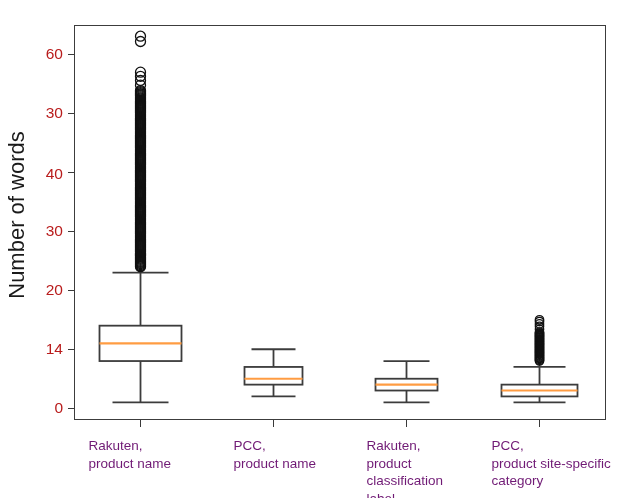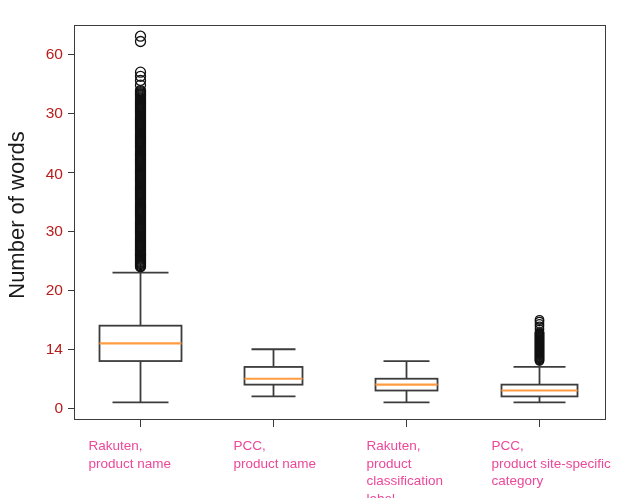--- a/index.html
+++ b/index.html
@@ -56,21 +56,21 @@
   .xtick-mark {
     position: absolute;
     background: #3a3a3a;
     width: 1.4px;
     height: 7px;
   }
   .xtick-label {
     position: absolute;
     font-size: 13.5px;
     line-height: 17.5px;
-    color: #ec4899;
+    color: #701a75;
     text-align: left;
     font-family: "Liberation Sans", sans-serif;
     white-space: pre-line;
   }
   .axes-frame {
     position: absolute;
     border: 1.6px solid #3c3c3c;
     box-sizing: border-box;
     background: #ffffff;
   }

